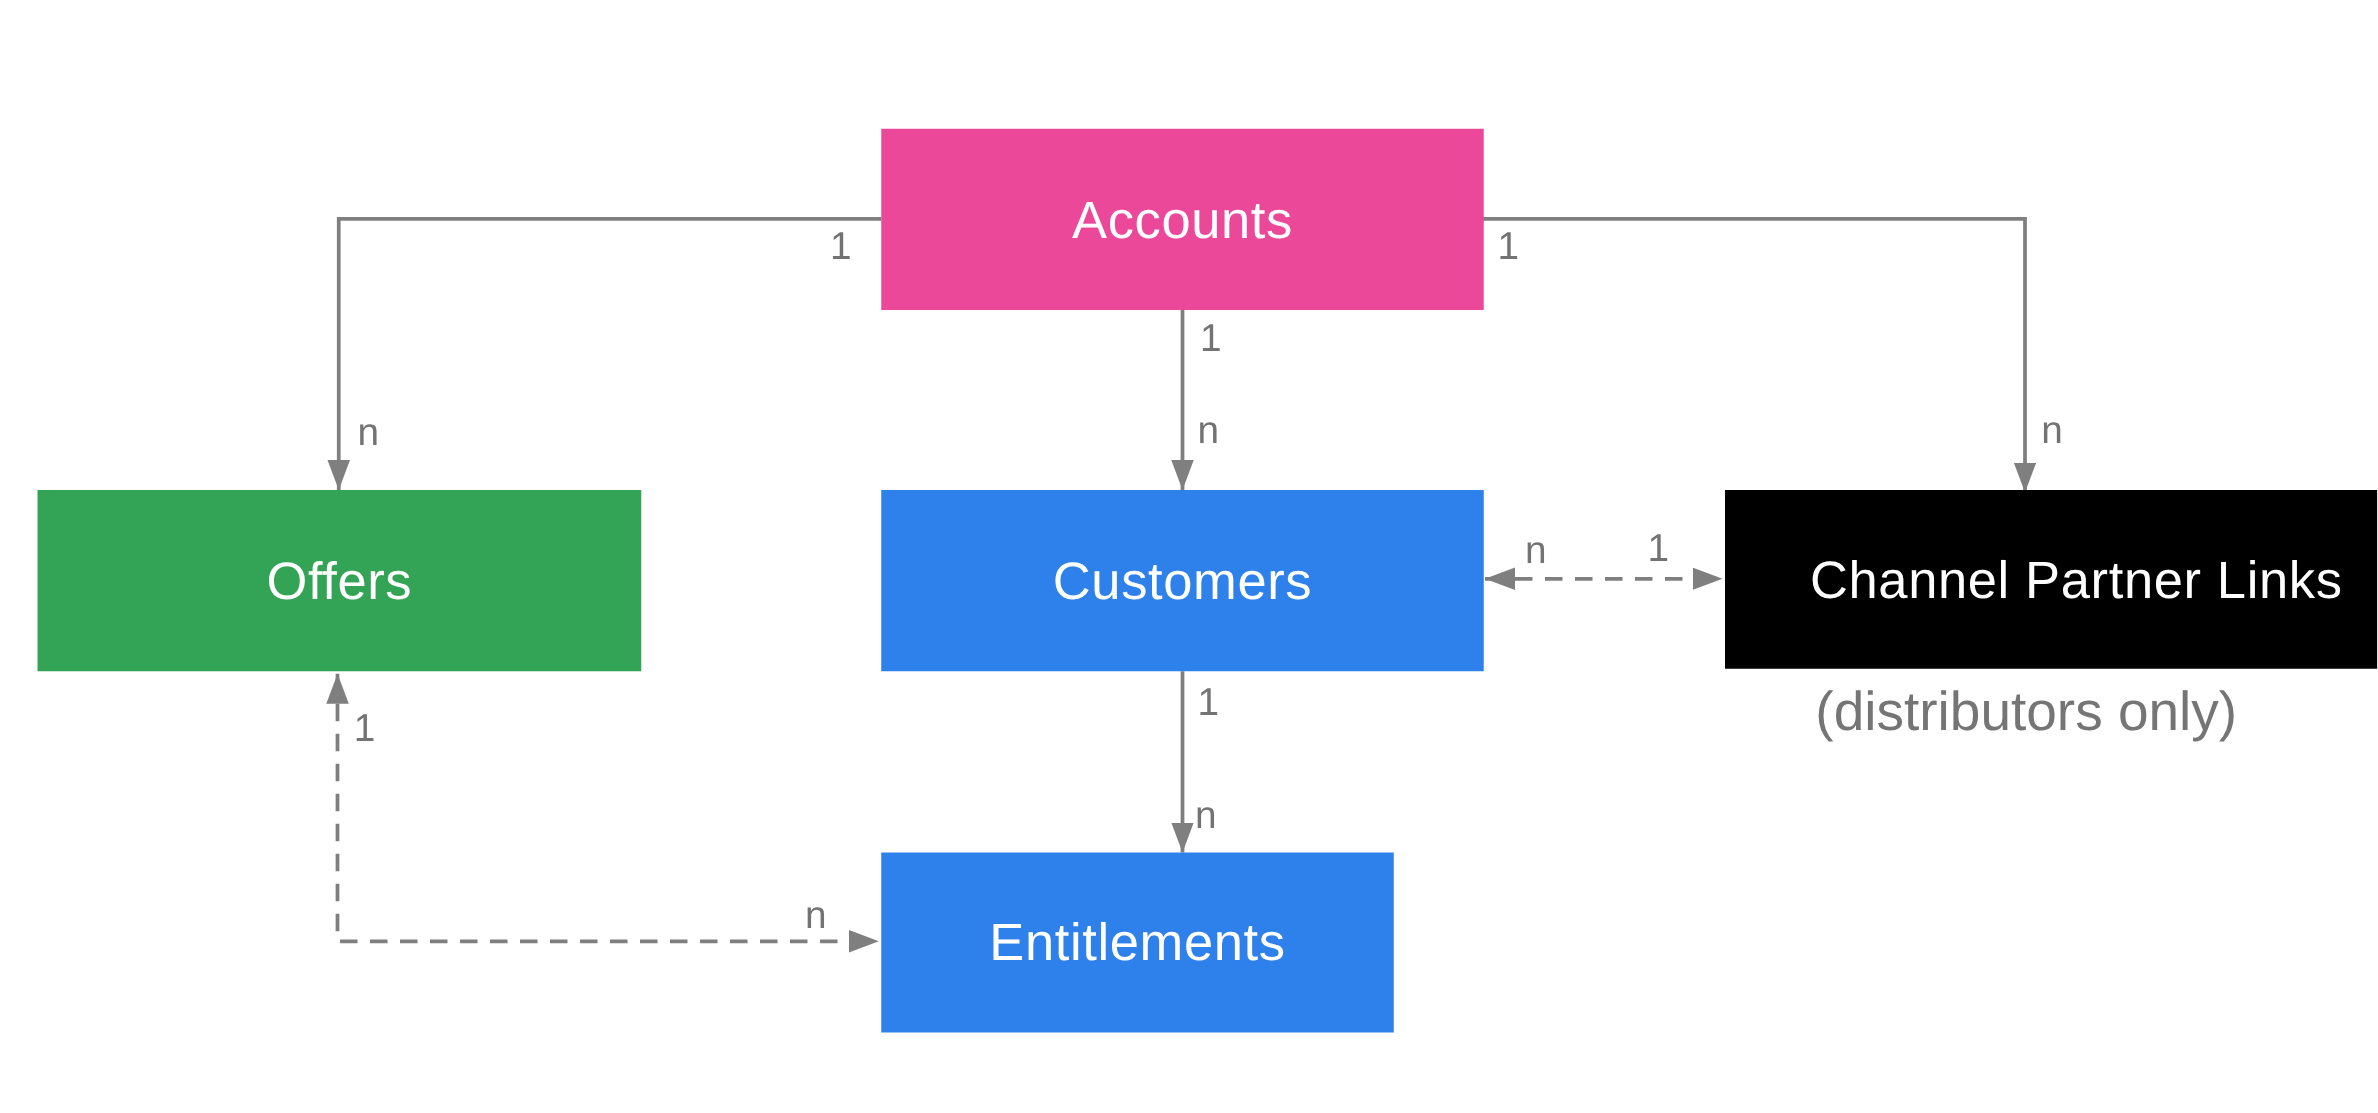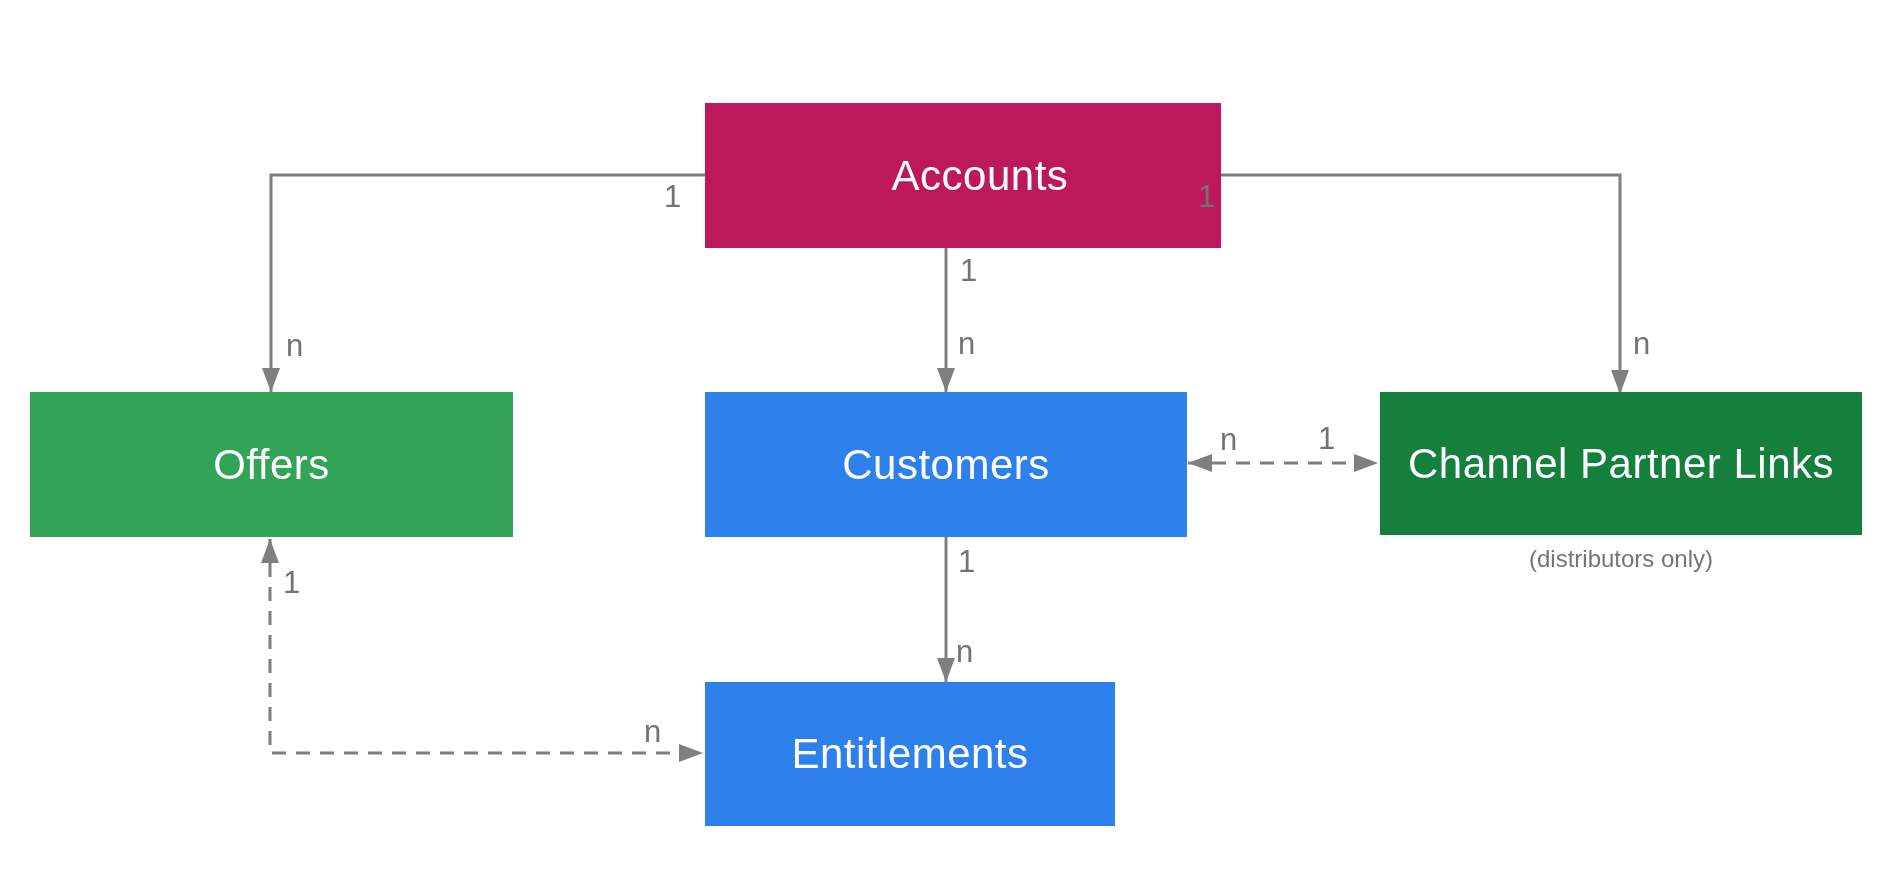--- a/index.html
+++ b/index.html
@@ -35,21 +35,21 @@
   }
   .entity-accounts      { left: 705px;  top: 103px; width: 482px; height: 145px; }
   .entity-offers        { left: 30px;   top: 392px; width: 483px; height: 145px; }
   .entity-customers     { left: 705px;  top: 392px; width: 482px; height: 145px; }
   .entity-cpl           { left: 1380px; top: 392px; width: 482px; height: 143px; }
   .entity-entitlements  { left: 705px;  top: 682px; width: 410px; height: 144px; }
   .note {
     position: absolute;
     left: 1380px; top: 545px; width: 482px;
     text-align: center;
-    font-size: 24px;
+    font-size: 44px;
     color: #757575;
   }
   .card {
     position: absolute;
     font-size: 31px;
     color: #737373;
     line-height: 1.1;
   }
   .card-r0-from { left: 664px;  top: 180px; }
   .card-r0-to   { left: 286px;  top: 329px; }
@@ -82,33 +82,33 @@
 
     <path class="link" d="M 1186 175 H 1620 V 394" marker-end="url(#arrow)" style="stroke: rgb(127, 127, 127);"></path>
 
     <path class="link dashed" d="M 1188 463 H 1378" marker-start="url(#arrow)" marker-end="url(#arrow)" style="stroke: rgb(127, 127, 127);"></path>
 
     <path class="link" d="M 946 537 V 682" marker-end="url(#arrow)" style="stroke: rgb(127, 127, 127);"></path>
 
     <path class="link dashed" d="M 270 539 V 753 H 703" marker-start="url(#arrow)" marker-end="url(#arrow)" style="stroke: rgb(127, 127, 127);"></path>
   </svg>
 
-  <div class="entity entity-accounts" style="background: #be185d; padding-left: 34px;">
+  <div class="entity entity-accounts" style="background: #ec4899;">
     <span>Accounts</span>
   </div>
 
   <div class="entity entity-offers" style="background: rgb(51, 164, 86); text-align: center;">
     <span>Offers</span>
   </div>
 
   <div class="entity entity-customers" style="background: rgb(46, 128, 234); align-items: center;">
     <span>Customers</span>
   </div>
 
-  <div class="entity entity-cpl" style="background: #15803d;">
+  <div class="entity entity-cpl" style="background: #000000; padding-left: 40px;">
     <span>Channel Partner Links</span>
   </div>
 
   <div class="note">(distributors only)</div>
 
   <div class="entity entity-entitlements" style="background: rgb(46, 128, 234);">
     <span>Entitlements</span>
   </div>
 
   <span class="card card-r0-from">1</span>

